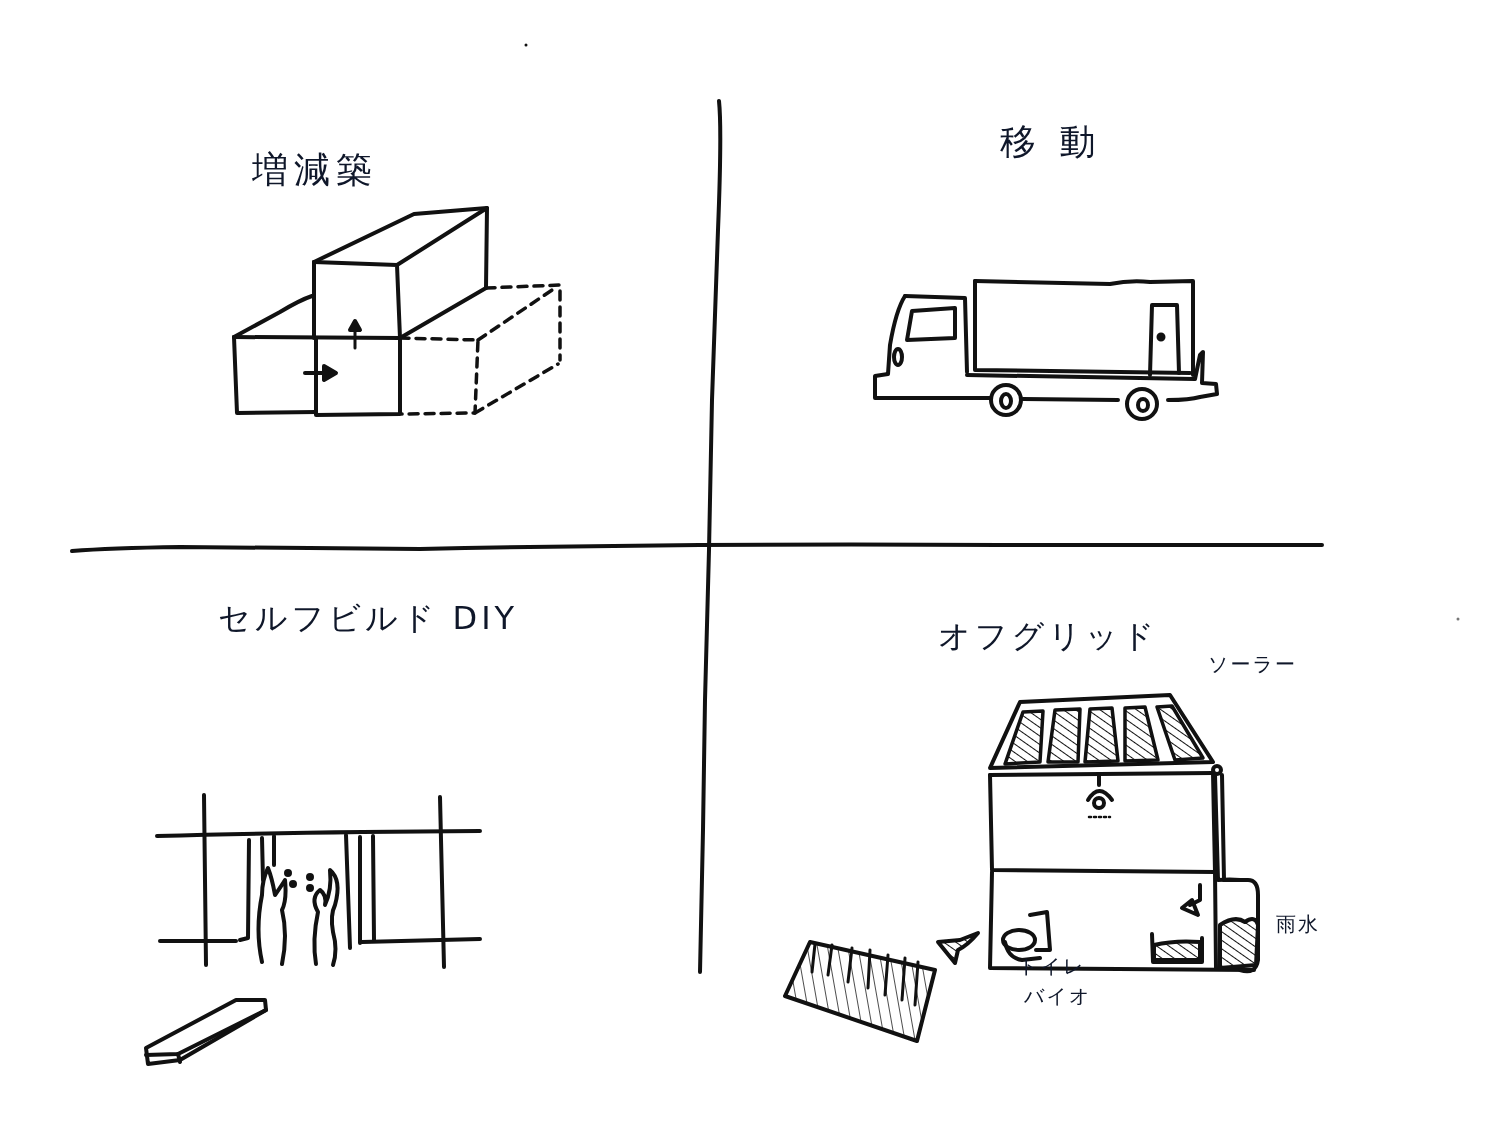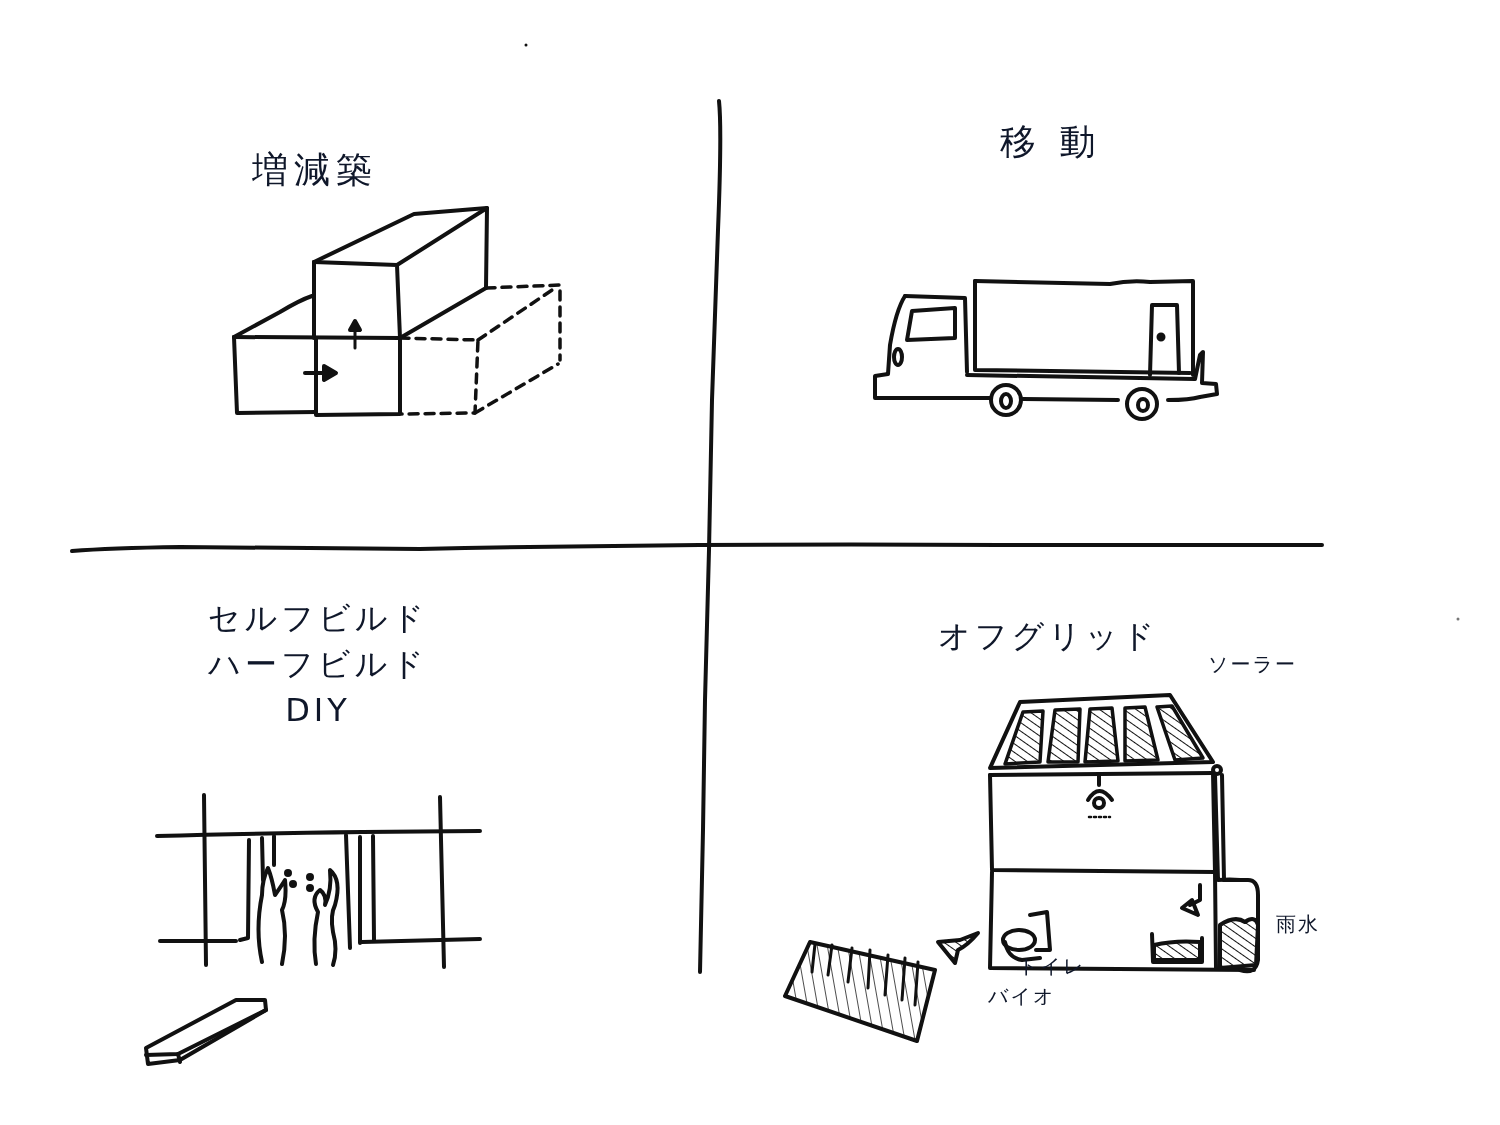--- a/index.html
+++ b/index.html
@@ -4,21 +4,21 @@
 <style>
   html, body { margin: 0; padding: 0; background: #ffffff; }
   body { width: 1500px; height: 1125px; position: relative; overflow: hidden;
          font-family: "DejaVu Sans", sans-serif; color: #111; }
   svg.canvas { position: absolute; left: 0; top: 0; }
   .lbl { position: absolute; font-family: "DejaVu Sans", sans-serif; color: #0f172a;
          white-space: nowrap; line-height: 1; }
   .title-lg { font-size: 36px; letter-spacing: 6px; }
   .title-md { font-size: 32px; letter-spacing: 4px; }
   .small { font-size: 20px; letter-spacing: 2px; }
-  .stack { display: flex; flex-direction: column; align-items: center; gap: 14px; }
+  .stack { display: flex; align-items: center; gap: 14px; }
 </style>
 </head>
 <body>
 
 <svg class="canvas" width="1500" height="1125" viewBox="0 0 1500 1125" fill="none" stroke="#111" stroke-linecap="round" stroke-linejoin="round">
 
   <g stroke-width="4">
     <path d="M72 551 Q 110 548 180 547 L 420 549 Q 700 543 1000 545 L 1322 545"></path>
     <path d="M719 101 Q 722 130 718 230 L 712 400 L 709 550 L 705 700 L 703 830 L 700 972"></path>
   </g>
@@ -164,21 +164,20 @@
 
   <circle cx="526" cy="45" r="1.5" fill="#111" stroke="none"></circle>
   <circle cx="1458" cy="619" r="1.5" fill="#777" stroke="none"></circle>
 </svg>
 
 <div class="lbl title-lg" style="left:252px; top:152px;">増減築</div>
 <div class="lbl title-lg" style="left:1000px; top:124px;">移 動</div>
 
 <div class="lbl stack" style="left:218px; top:602px; width:200px;">
   <div class="title-md">セルフビルド</div>
-  <div class="title-md">ハーフビルド</div>
   <div class="title-md">DIY</div>
 </div>
 
 <div class="lbl title-md" style="left:938px; top:620px;">オフグリッド</div>
 <div class="lbl small" style="left:1208px; top:654px;">ソーラー</div>
 <div class="lbl small" style="left:1276px; top:914px;">雨水</div>
-<div class="lbl small" style="left:988px; top:986px;">バイオ</div>
+<div class="lbl small" style="left:1024px; top:986px;">バイオ</div>
 <div class="lbl small" style="left:1018px; top:956px;">トイレ</div>
 
 </body></html>

